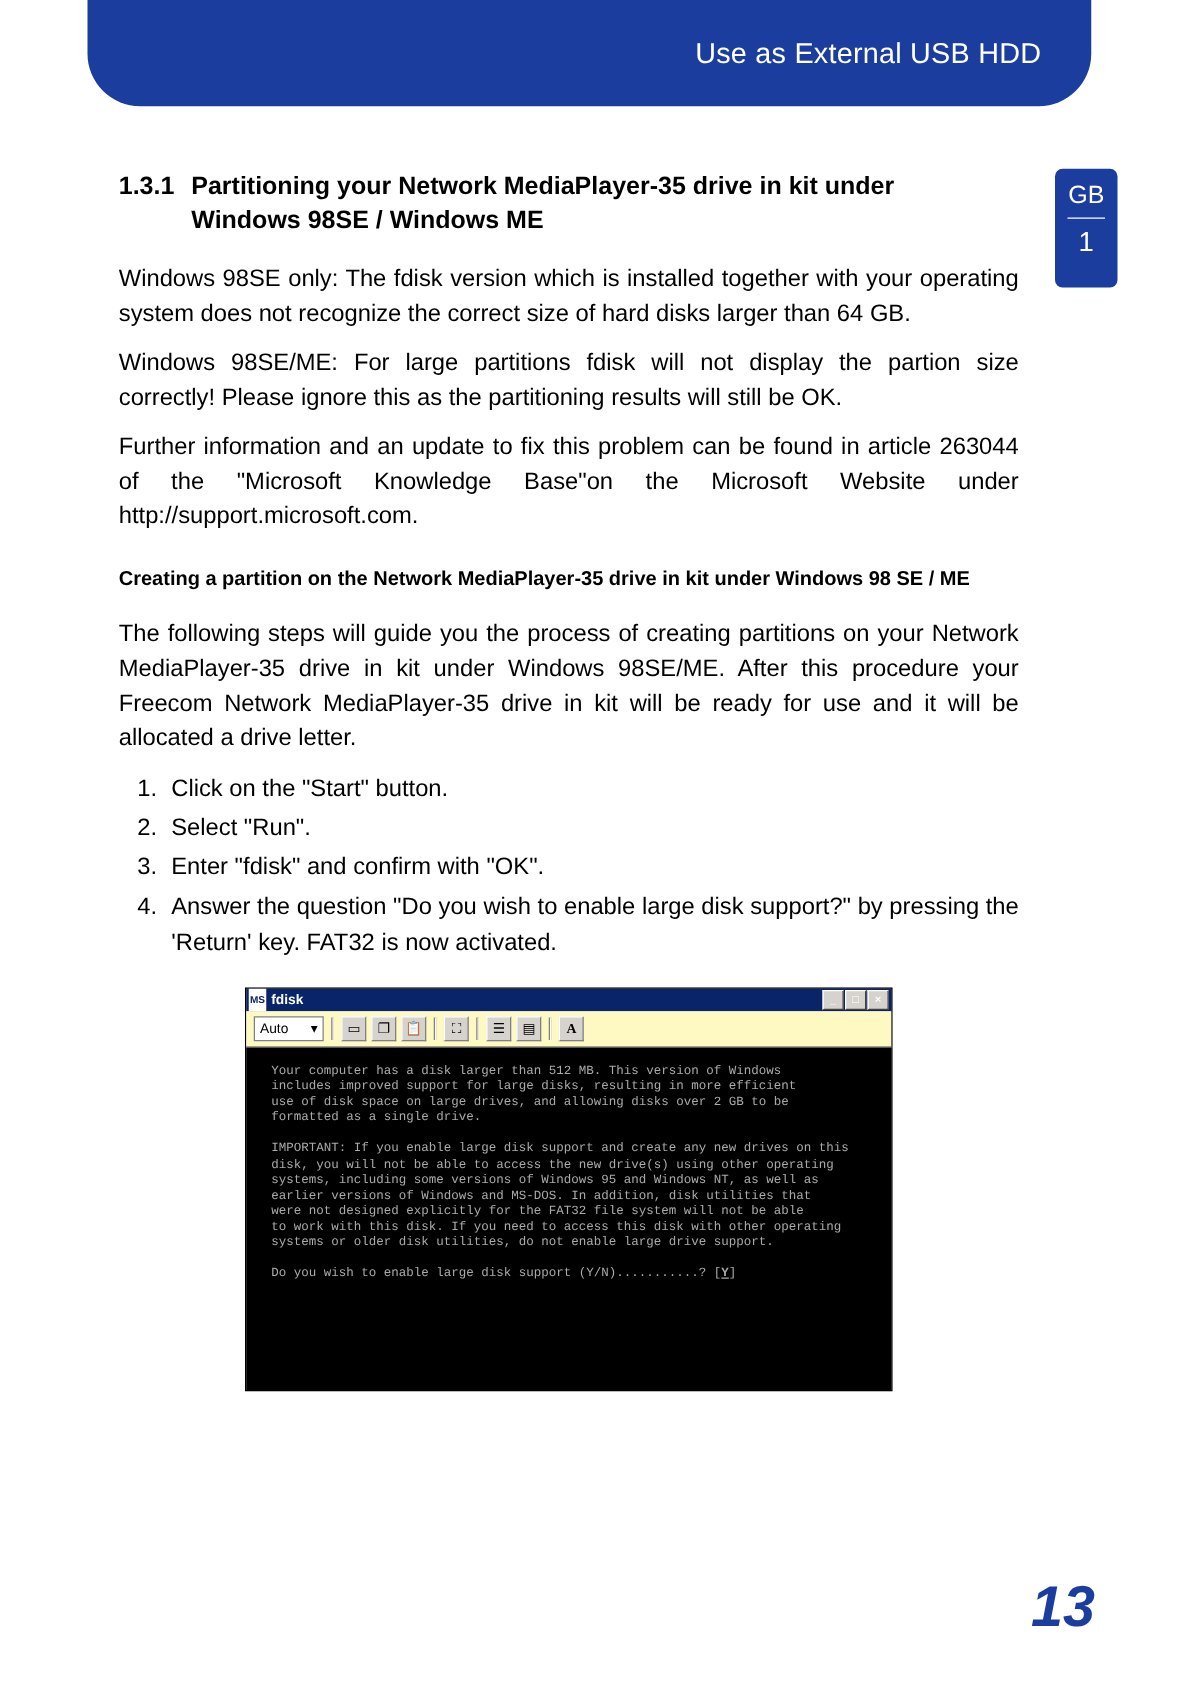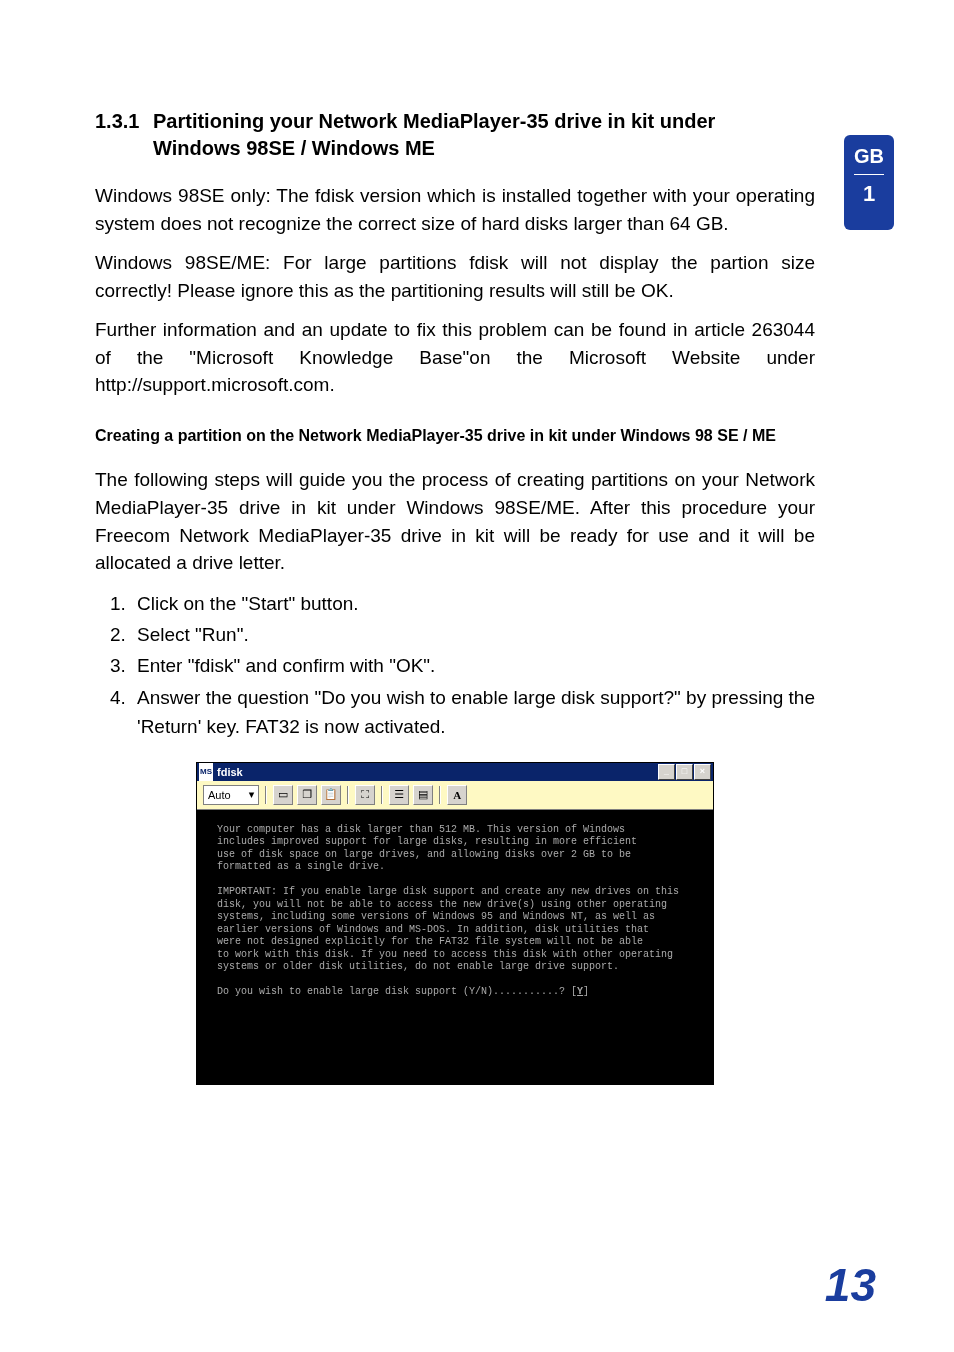--- a/index.html
+++ b/index.html
@@ -44,39 +44,39 @@
   .side-tab {
     position: absolute;
     right: 60px;
     top: 135px;
     width: 50px;
     height: 95px;
     background: #1a3d9e;
     border-radius: 6px;
     color: #fff;
     text-align: center;
-    font-weight: bold;
+    font-weight: normal;
     font-size: 20px;
     box-sizing: border-box;
     padding-top: 10px;
   }
   .side-tab .divider {
     width: 30px;
     height: 1px;
     background: #fff;
     margin: 6px auto;
   }
   .side-tab .chapter {
     font-size: 22px;
     margin-top: 2px;
   }
   
   .content {
     position: absolute;
-    top: 108px;
+    top: 136px;
     left: 95px;
     width: 720px;
   }
   .section-heading {
     font-family: "Trebuchet MS", Verdana, sans-serif;
     font-weight: bold;
     font-size: 20px;
     line-height: 1.35;
     margin: 0 0 20px 0;
   }
@@ -230,20 +230,23 @@
     font-size: 46px;
     color: #1a3d9e;
     margin-top: 35px;
   }
 </style>
 </head>
 <body>
 
 <div class="page">
 
+  <div class="blue-header">
+    <span class="header-title">Use as External USB HDD</span>
+  </div>
 
   <div class="side-tab">
     <div>GB</div>
     <div class="divider"></div>
     <div class="chapter">1</div>
   </div>
 
   <div class="content">
 
     <h2 class="section-heading">

